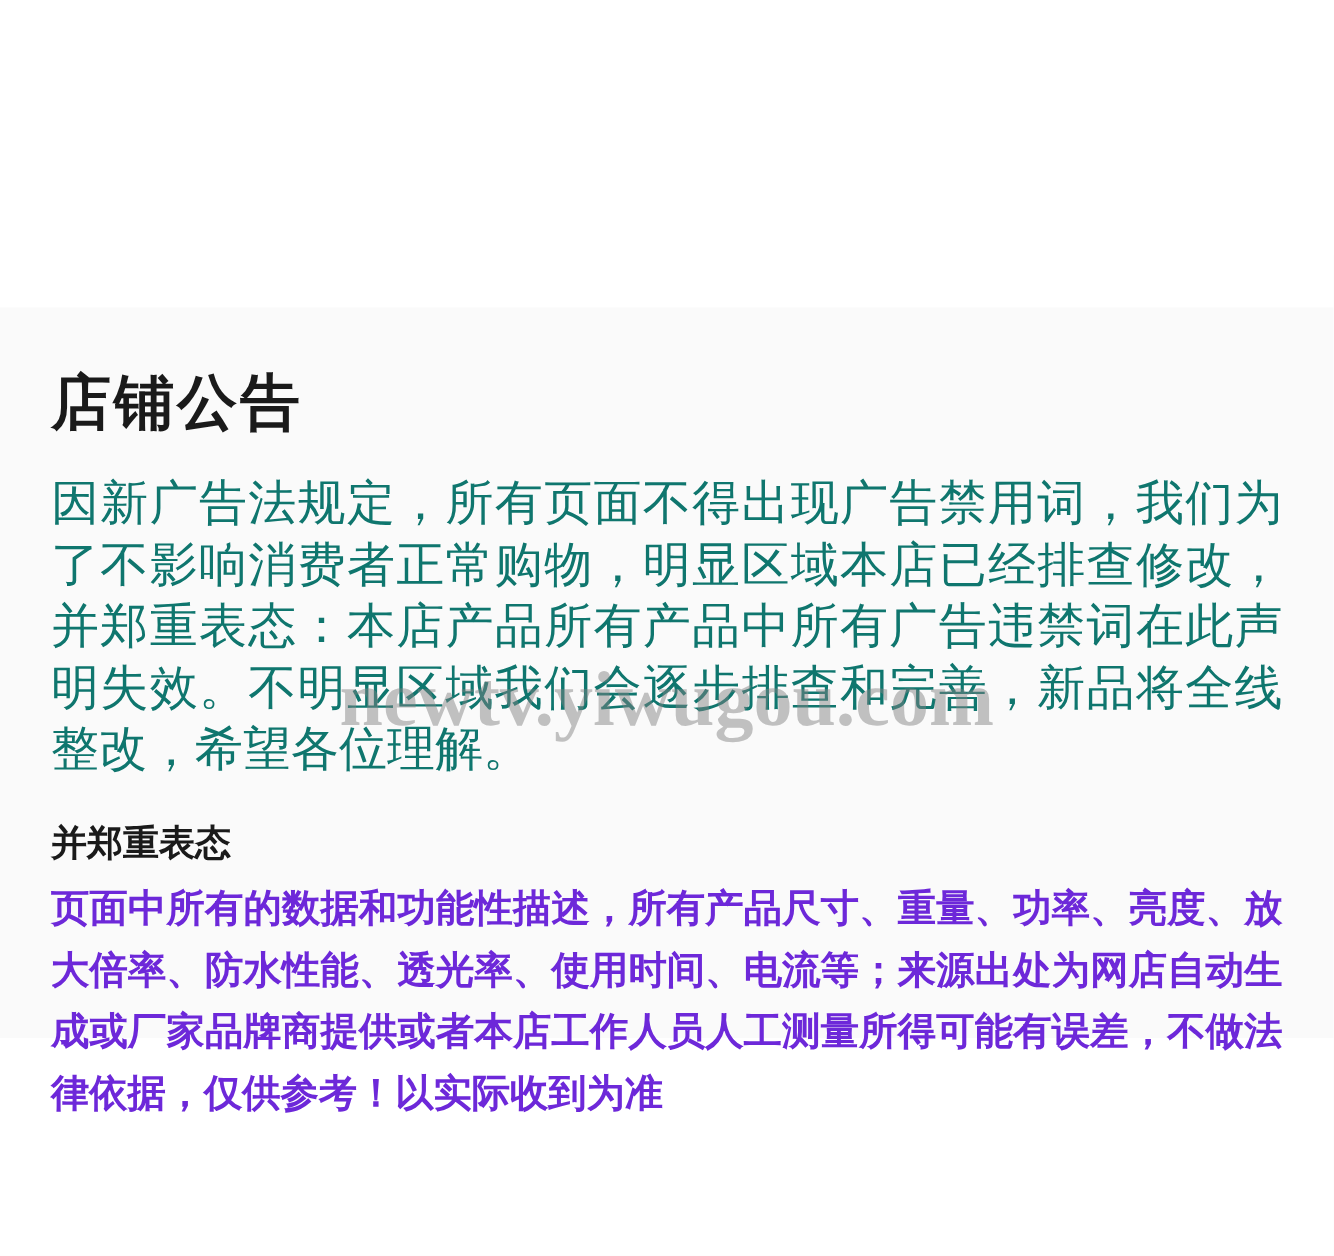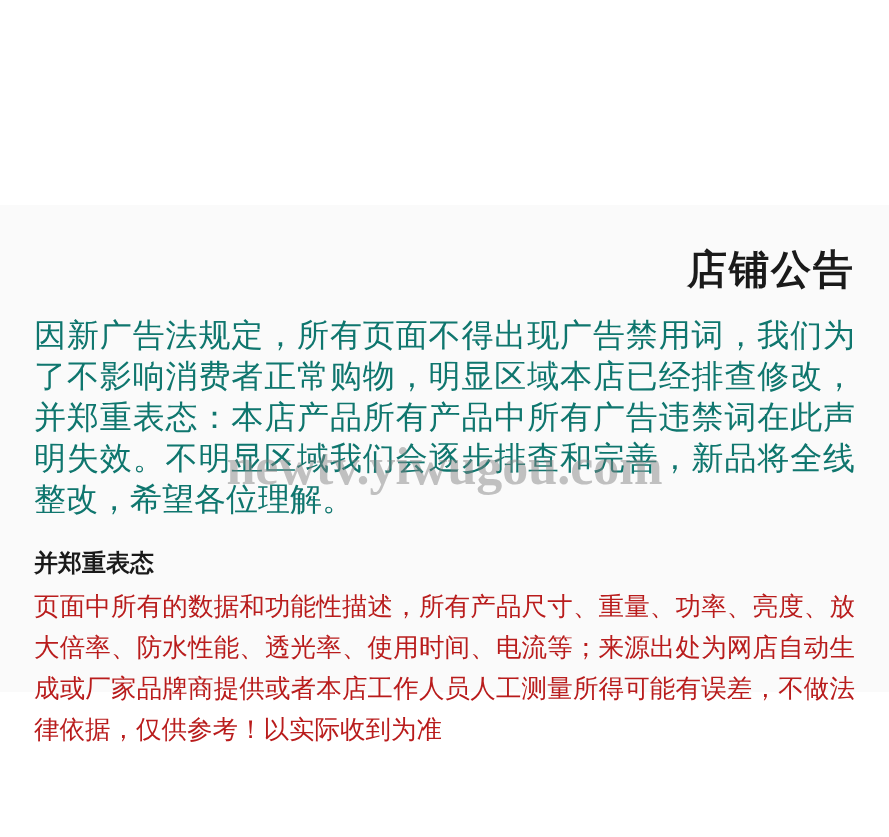--- a/index.html
+++ b/index.html
@@ -24,21 +24,21 @@
     position: absolute;
     left: 0;
     top: 205px;
     width: 889px;
     height: 487px;
     background: #fafafa;
     box-sizing: border-box;
     padding: 30px 34px 0 34px;
   }
   .notice-title {
-    text-align: right;
+    text-align: left;
     font-size: 40px;
     font-weight: bold;
     color: #1a1a1a;
     letter-spacing: 2px;
     margin: 10px 0 22px 0;
     line-height: 1.2;
   }
   .notice-body {
     font-size: 32px;
     line-height: 41px;
@@ -55,22 +55,23 @@
   .disclaimer-heading {
     font-size: 24px;
     font-weight: bold;
     color: #1a1a1a;
     margin: 0 0 6px 0;
     line-height: 34px;
   }
   .disclaimer-body {
     font-size: 25.5px;
     line-height: 41px;
-    color: #b91c1c;
+    color: #6d28d9;
     text-align: justify;
+    font-weight: bold;
   }
   .watermark {
     position: absolute;
     left: 0;
     top: 437px;
     width: 889px;
     text-align: center;
     font-size: 52px;
     font-weight: bold;
     color: rgba(130,130,130,0.48);

